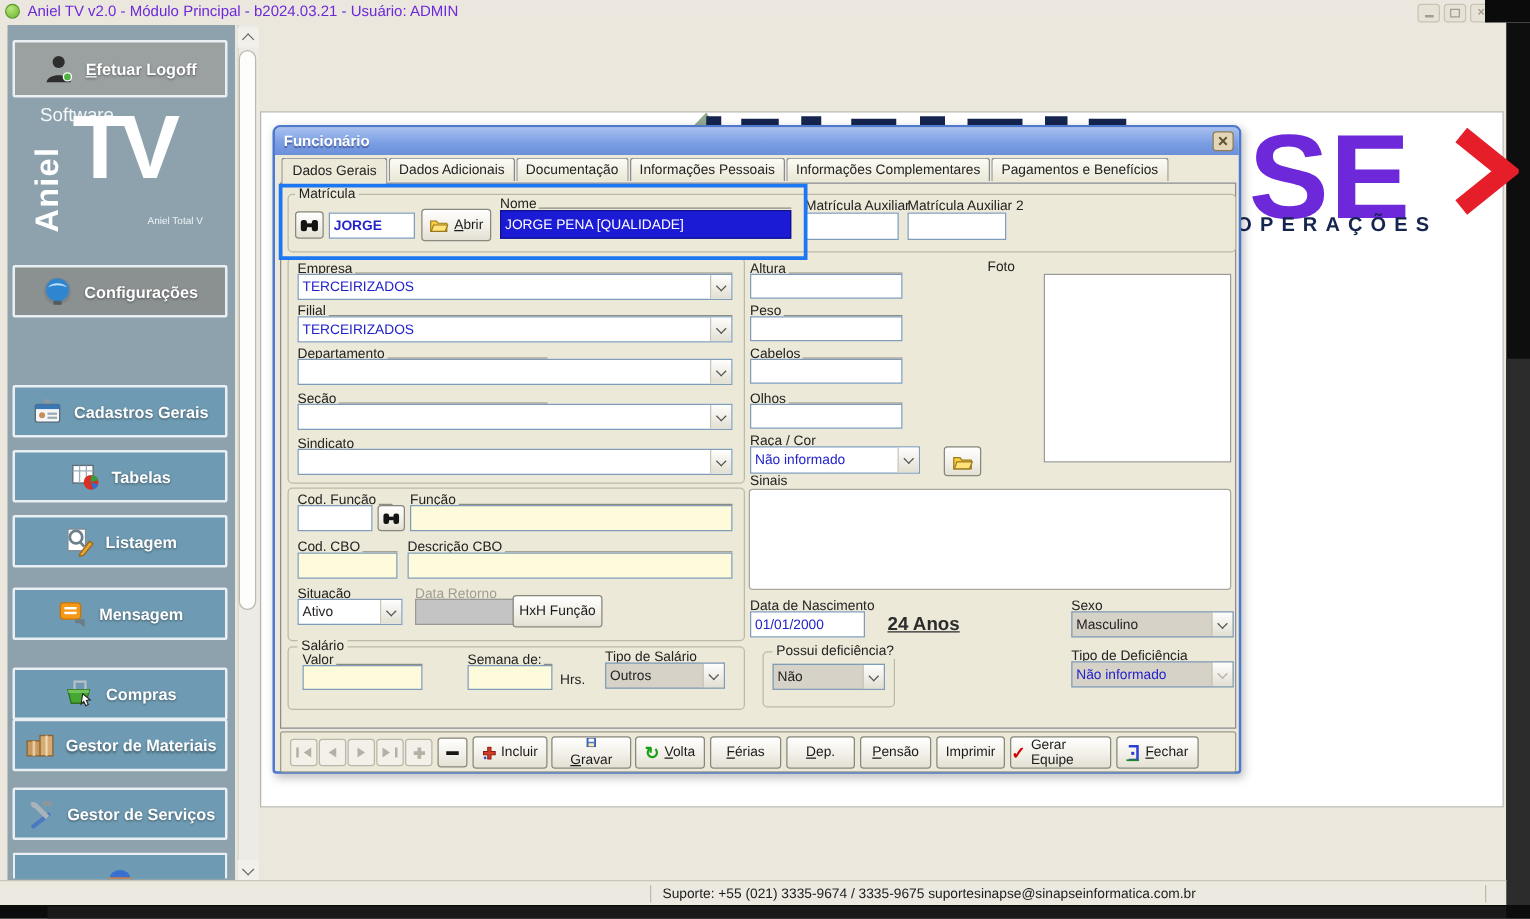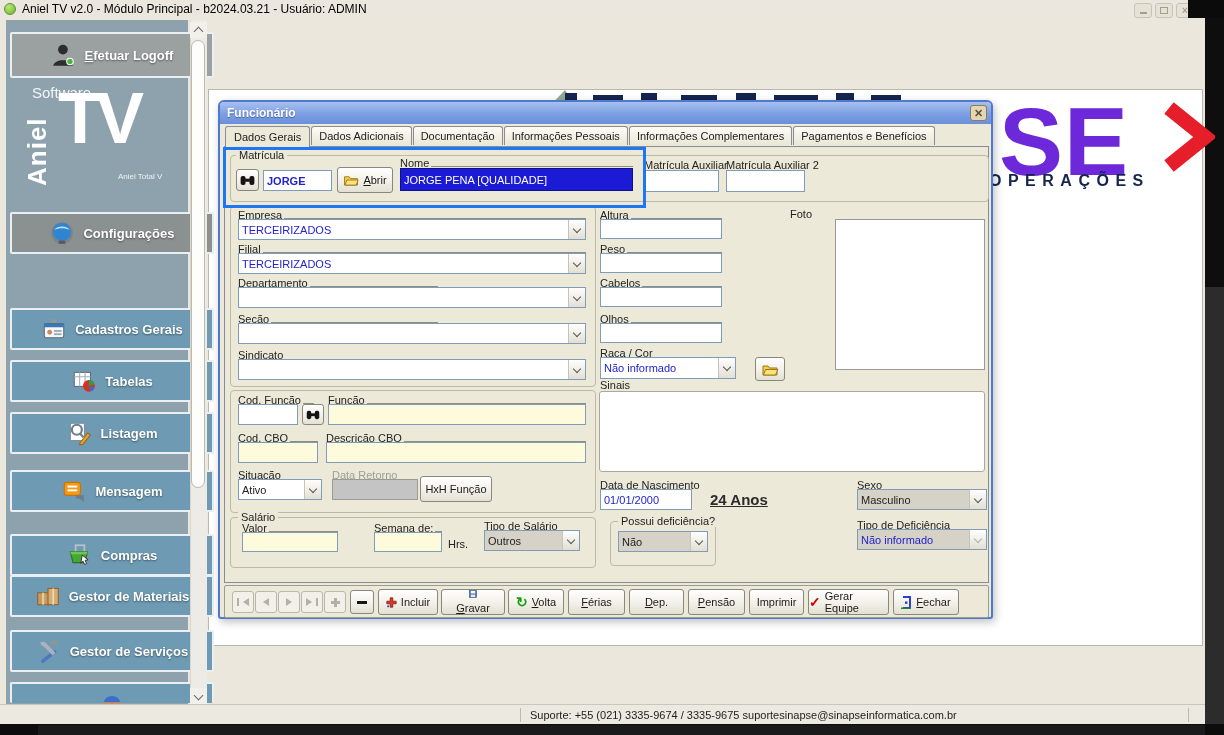--- a/index.html
+++ b/index.html
@@ -2,32 +2,32 @@
 <html><head>
 <meta charset="utf-8">
 <style>
   html,body{margin:0;padding:0;background:#000;}
   #screen{position:relative;width:1224px;height:735px;overflow:hidden;background:#ebe7dd;
           font-family:"Liberation Sans",sans-serif;-webkit-font-smoothing:antialiased;}
   .abs{position:absolute;}
   
   .titlebar{position:absolute;left:0;top:0;width:1188px;height:18px;background:#ebe7de;display:flex;align-items:center;}
   .app-ico{width:12px;height:12px;border-radius:50%;background:radial-gradient(circle at 35% 30%,#b9e77a,#6db52e);margin:0 6px 0 4px;border:1px solid #58982a;box-sizing:border-box;}
-  .title-text{font-size:12px;color:#000000;white-space:nowrap;}
+  .title-text{font-size:12px;color:#6d28d9;white-space:nowrap;}
   .winbtns{position:absolute;left:1134px;top:3px;display:flex;gap:3px;}
   .wbtn{width:16px;height:13px;border:1px solid #c9c3b4;border-radius:3px;background:#e7e2d6;display:flex;align-items:center;justify-content:center;}
   .wb-min{width:7px;height:2px;background:#a39e90;margin-top:4px;}
   .wb-res{width:6px;height:5px;border:1.5px solid #a39e90;}
   .wb-x{font-size:10px;color:#a39e90;line-height:1;font-weight:bold;}
   .desk-top{position:absolute;left:1188px;top:0;width:36px;height:18px;background:#0b0b0b;}
   .desk-right{position:absolute;left:1205px;top:18px;width:19px;height:717px;background:#0e0e0e;}
   .desk-right-lower{position:absolute;left:1205px;top:287px;width:19px;height:437px;background:#2c2c2c;}
   
   .sidebar{position:absolute;left:6px;top:20px;width:182px;height:684px;background:#8da2ad;}
-  .side-btn{position:absolute;left:4px;width:204px;background:#6e9bb3;border:2px solid #e9eff2;border-radius:2px;
+  .side-btn{position:absolute;left:4px;width:172px;background:#6e9bb3;border:2px solid #e9eff2;border-radius:2px;
             display:flex;align-items:center;justify-content:center;gap:8px;color:#fff;font-weight:bold;font-size:13px;
             text-shadow:0 1px 2px rgba(0,0,0,.45);box-sizing:border-box;}
   .side-btn.grayA{background:#9ba0a0;}
   .side-btn.grayB{background:#8b9091;}
   .brand-soft{position:absolute;left:26px;top:64px;color:#f3f7f8;font-size:15px;}
   .brand-aniel{position:absolute;left:16px;top:166px;transform:rotate(-90deg);transform-origin:0 0;color:#fff;font-size:26px;font-weight:bold;letter-spacing:1px;}
   .brand-tv{position:absolute;left:52px;top:62px;color:#fff;font-size:72px;font-weight:900;letter-spacing:-6px;line-height:1;}
   .brand-tag{position:absolute;left:112px;top:152px;color:#eef3f5;font-size:8px;}
   
   .vsb{position:absolute;left:190px;top:20px;width:17px;height:684px;background:#edebe5;border-left:1px solid #d8d5cc;box-sizing:border-box;}
@@ -374,21 +374,21 @@
     <div class="inp cream" style="left:106px;top:340px;width:260px;height:21px;"></div>
     <span class="lbl" style="left:18px;top:367px;">Situação</span>
     <div class="combo" style="left:18px;top:377px;width:84px;height:21px;">
       <span class="txt">Ativo</span>
         <span class="arrow">
           <span class="chev"></span>
         </span>
     </div>
     <span class="lbl dis" style="left:112px;top:367px;">Data Retorno</span>
     <div class="inp dis-inp" style="left:112px;top:377px;width:86px;height:21px;"></div>
-    <div class="xbtn" style="left:200px;top:374px;width:72px;height:26px;">
+    <div class="xbtn" style="left:190px;top:374px;width:72px;height:26px;">
       <span>HxH Função</span>
     </div>
 
     <div class="grp" style="left:10px;top:415px;width:364px;height:49px;"></div>
     <span class="legend" style="left:18px;top:409px;">Salário</span>
     <div class="labrow" style="left:22px;top:420px;width:96px;">
         <span>Valor</span>
         <i></i>
       </div>
     <div class="inp cream" style="left:22px;top:430px;width:96px;height:20px;"></div>

